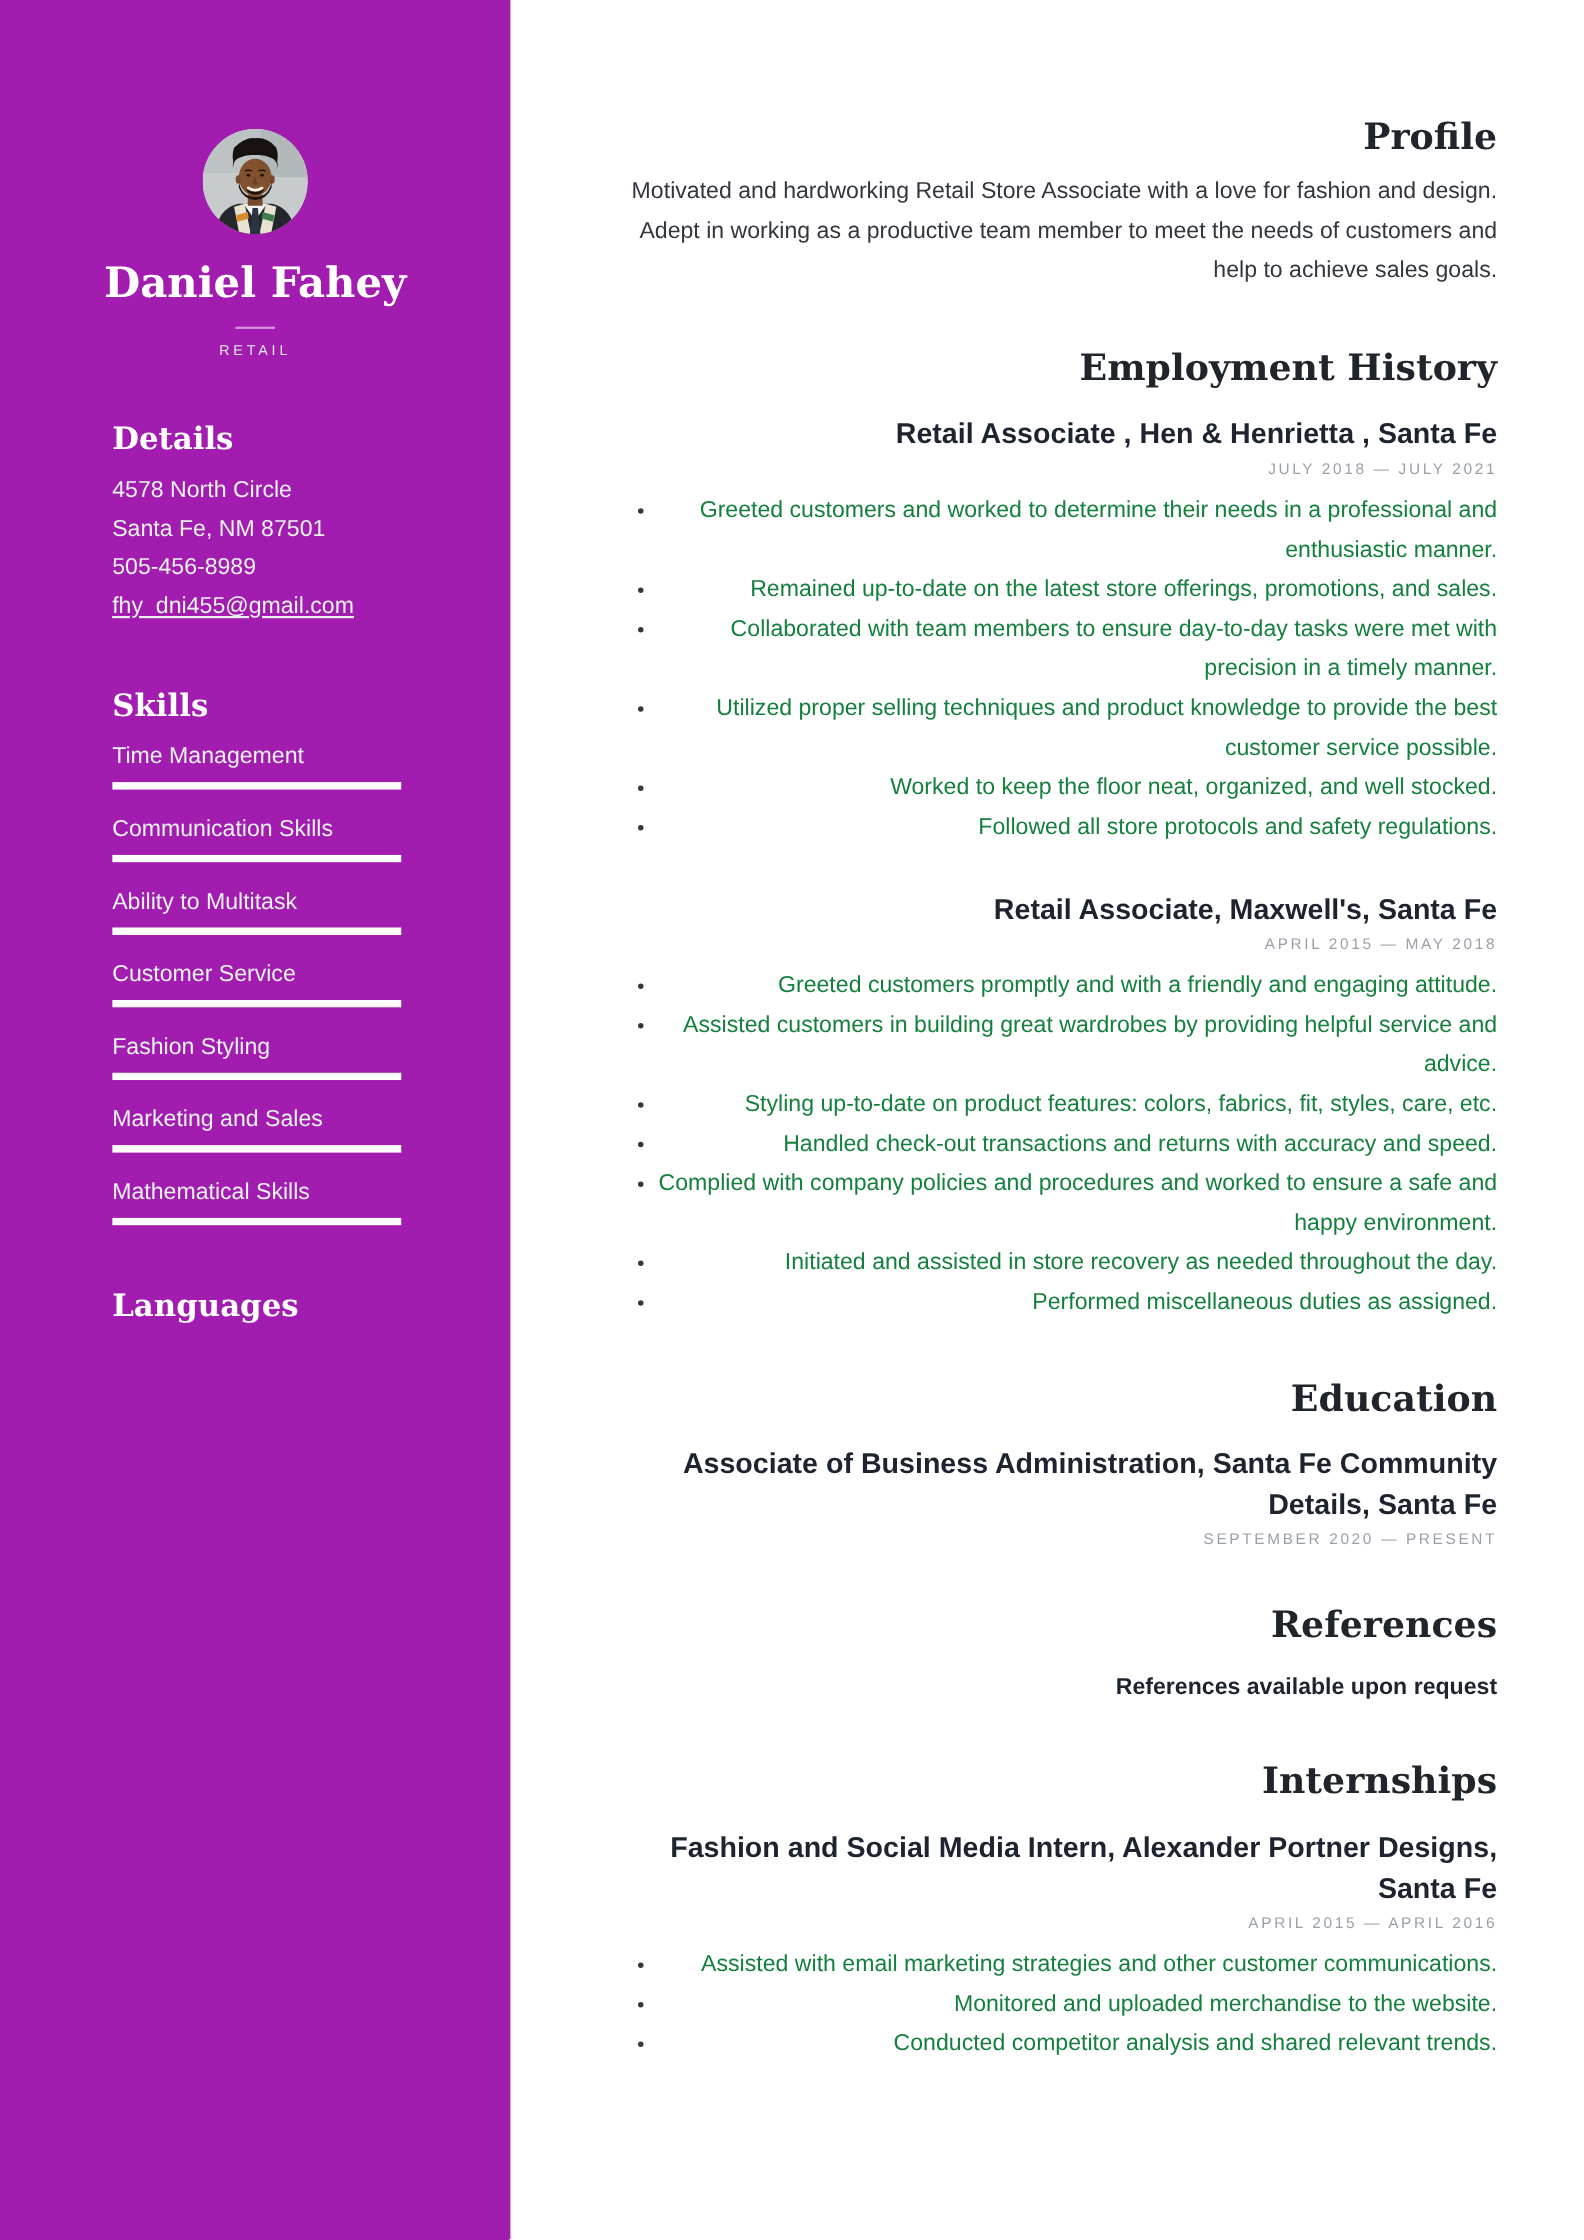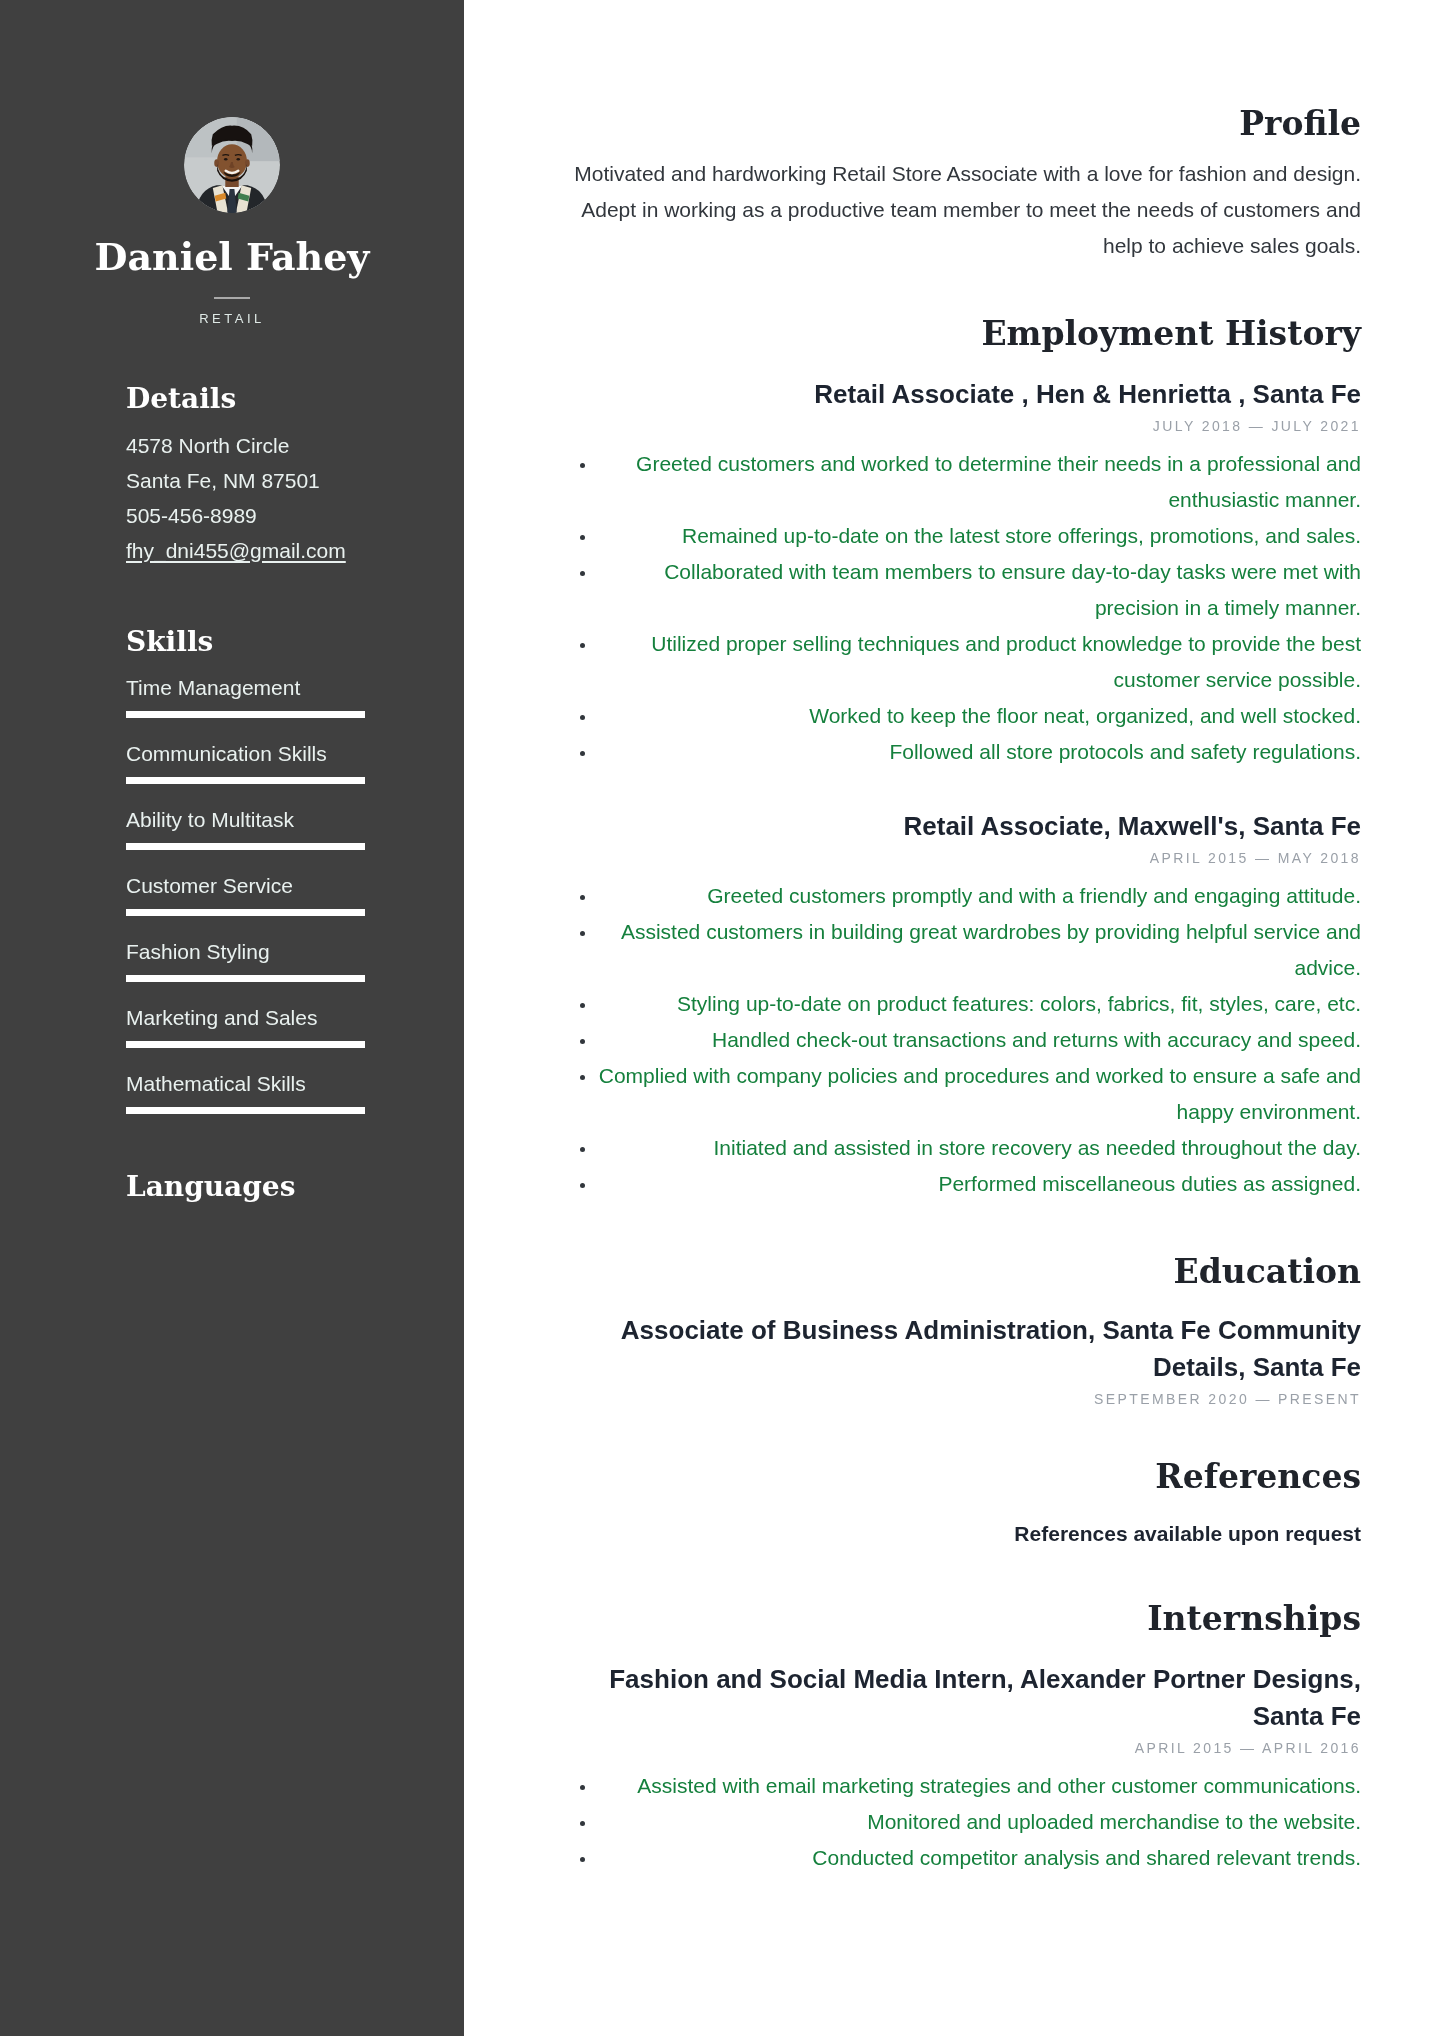--- a/index.html
+++ b/index.html
@@ -1,28 +1,28 @@
 <!DOCTYPE html>
 <html><head>
 <meta charset="utf-8">
 <style>
   * { margin:0; padding:0; box-sizing:border-box; }
   html,body { width:1440px; height:2036px; }
   body { position:relative; background:#ffffff; font-family:"Liberation Sans", sans-serif; }
 
   
-  .sidebar { position:absolute; left:0; top:0; width:464px; height:2036px; background:#404040; color:#e9f1ef; }
+  .sidebar { position:absolute; left:0; top:0; width:464px; height:2036px; background:#a21caf; color:#e9f1ef; }
   .side-header { text-align:center; padding-top:117px; }
   .photo-wrap { width:96px; height:96px; margin:0 auto; border-radius:50%; overflow:hidden; }
   .photo-wrap svg { display:block; width:96px; height:96px; }
   .side-name { margin-top:22px; font-family:"DejaVu Serif", serif; font-weight:700; font-size:38px; line-height:44px; color:#ffffff; }
   .name-divider { width:36px; height:2px; background:rgba(255,255,255,0.55); margin:18px auto 0; }
   .side-role { margin-top:12px; font-size:13px; letter-spacing:3.5px; color:#dfe9e6; }
 
-  .side-body { padding:0 99px 0 102px;margin-left:24px; }
+  .side-body { padding:0 99px 0 102px; }
   .side-heading { font-family:"DejaVu Serif", serif; font-weight:700; font-size:28px; line-height:34px; color:#ffffff; }
   .sec-details { margin-top:56px; }
   .detail-line { font-size:21px; line-height:35px; color:#e9f1ef; }
   .detail-first { margin-top:12px; }
   .detail-line a { color:#e9f1ef; text-decoration:underline; text-underline-offset:3px; }
 
   .sec-skills { margin-top:57px; }
   .skill-item { margin-top:15px; }
   .skill-label { font-size:21px; line-height:28px; color:#e9f1ef; }
   .bar-track { margin-top:9px; height:7px; width:100%; background:rgba(255,255,255,0.35); overflow:hidden; }

